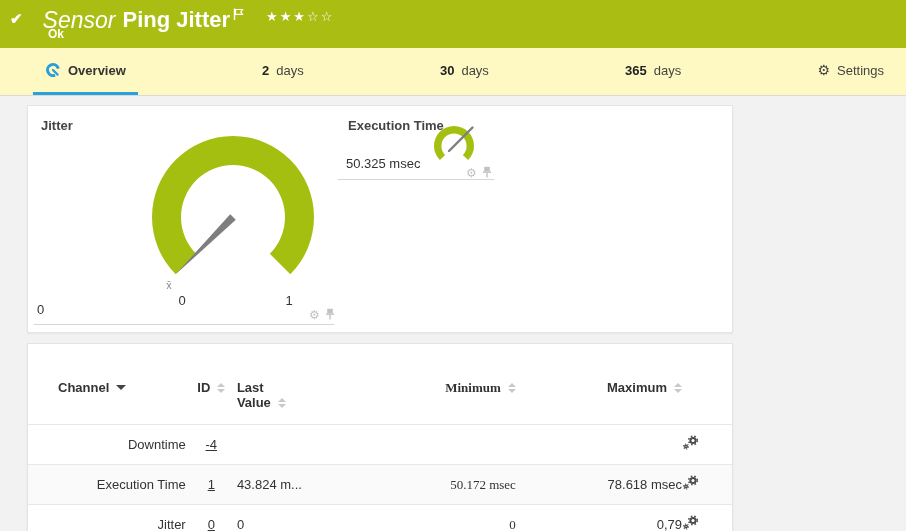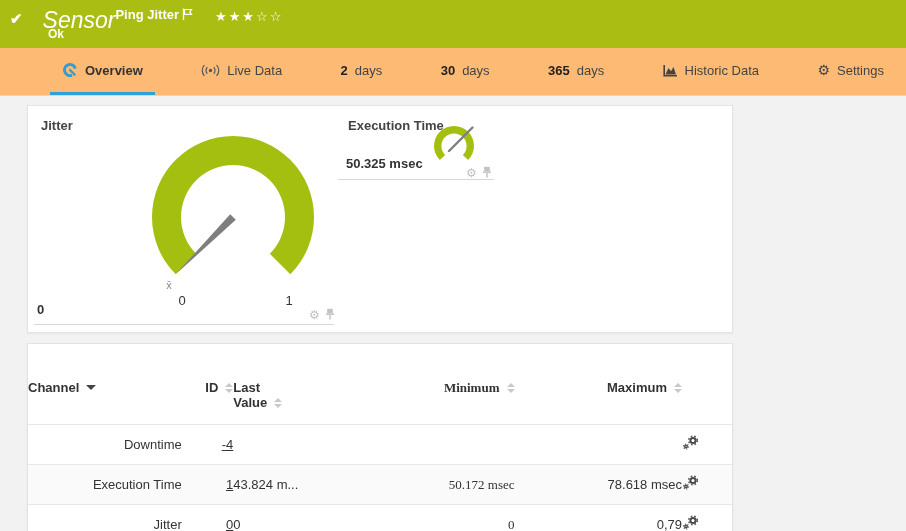--- a/index.html
+++ b/index.html
@@ -4,56 +4,56 @@
 <style>
   * { margin:0; padding:0; box-sizing:border-box; }
   html,body { width:906px; height:531px; overflow:hidden;
     font-family:"Liberation Sans", sans-serif; background:#f2f2f2; }
 
   
   .topbar { position:relative; height:48px; background:#a9bd13; color:#fff; }
   .topbar .titlerow { position:absolute; left:10px; top:6px; display:flex; align-items:flex-start; }
   .check { font-size:15px; font-weight:700; margin-top:4px; }
   .sensor-word { font-style:italic; font-size:23px; margin-left:20px; margin-top:1px; }
-  .sensor-name { font-weight:700; font-size:13px; margin-top:1px; }
+  .sensor-name { font-weight:700; font-size:22px; margin-left:7px; margin-top:1px; }
   .flagwrap { margin-left:3px; margin-top:1px; }
   .stars { font-size:13px; letter-spacing:2px; margin-left:22px; margin-top:3px; }
   .okstatus { position:absolute; left:48px; top:27px; font-size:12px; font-weight:700; }
 
   
-  .tabbar { height:48px; background:#fdba74; border-bottom:1px solid #d9d9d9;
-    display:flex; align-items:stretch; padding:0 10px 0 50px; justify-content:space-between; }
+  .tabbar { height:48px; background:#fef9c3; border-bottom:1px solid #d9d9d9;
+    display:flex; align-items:stretch; padding:0 10px 0 33px; justify-content:space-between; }
   .tab { display:flex; align-items:center; gap:7px; padding:0 12px; font-size:13px;
     color:#444; cursor:pointer; border-bottom:3px solid transparent; white-space:nowrap; }
   .tab .num { font-weight:700; color:#222; }
   .tab.active { border-bottom:3px solid #2ba0da; color:#333; font-weight:700; }
   .tabicon { display:inline-flex; align-items:center; }
   .gearglyph { font-size:14px; color:#444; line-height:1; }
 
   
   .panel { position:absolute; left:27px; width:706px; background:#fff;
     border:1px solid #e4e4e4; box-shadow:0 1px 2px rgba(0,0,0,0.05); }
   .panel.gauges { top:105px; height:228px; }
   .panel.channels { top:343px; height:260px; }
 
   
   .blocktitle { position:absolute; font-size:13px; font-weight:700; color:#444; }
-  .blockvalue { position:absolute; font-size:13px; font-weight:700; color:#333; }
+  .blockvalue { position:absolute; font-size:13px; font-weight:400; color:#333; }
   .blockline { position:absolute; border-bottom:1px solid #d7d7d7; }
   .blockicons { position:absolute; display:flex; gap:5px; align-items:center; color:#c2c2c2; }
   .blockicons .gearglyph { color:#c2c2c2; font-size:12px; }
 
   
   table.channels { width:100%; border-collapse:collapse; margin-top:30px; font-size:13px; color:#333; }
   th { font-weight:700; text-align:left; vertical-align:top; padding:6px 0 14px 0; }
   td { padding:10px 0; }
   tbody tr { border-top:1px solid #e8e8e8; }
   tbody tr:nth-child(2) { background:#fafafa; }
-  .col-channel { width:170px; }
-  .col-id { width:56px; text-align:right;text-decoration:underline; }
+  .col-channel { width:170px; padding-left:30px; }
+  .col-id { width:56px; text-align:center;text-decoration:underline; }
   .col-last { width:176px; text-align:left; }
   .col-min { width:136px; text-align:right;font-family:Liberation Serif, serif; }
   .col-max { width:185px; text-align:right; }
   .col-set { text-align:right; padding-right:33px; }
   td.col-channel { color:#333;text-align:right; }
   .hdrflex { display:inline-flex; align-items:center; gap:5px; }
 
   
   .sort-active { display:inline-block; width:0; height:0; border-left:5px solid transparent;
     border-right:5px solid transparent; border-top:5px solid #444; margin-left:2px; }
@@ -85,51 +85,30 @@
   <div class="tab active">
     <span class="tabicon">
       <svg width="16" height="16" viewBox="0 0 16 16">
         <circle cx="8" cy="8" r="5.5" fill="none" stroke="#2c9ddb" stroke-width="3" stroke-dasharray="26 8.6" transform="rotate(68 8 8)"></circle>
         <line x1="8" y1="8" x2="12.6" y2="12.6" stroke="#2c9ddb" stroke-width="2.2" stroke-linecap="round"></line>
       </svg>
     </span>
     <span>Overview</span>
   </div>
   <div class="tab">
-    <span class="tabicon">
-      <svg width="19" height="13" viewBox="0 0 19 13">
-        <circle cx="9.5" cy="6.5" r="1.7" fill="#555"></circle>
-        <path d="M6.3 3.3 A4.5 4.5 0 0 0 6.3 9.7" fill="none" stroke="#555" stroke-width="1.2"></path>
-        <path d="M3.4 1.2 A7.6 7.6 0 0 0 3.4 11.8" fill="none" stroke="#555" stroke-width="1.2"></path>
-        <path d="M12.7 3.3 A4.5 4.5 0 0 1 12.7 9.7" fill="none" stroke="#555" stroke-width="1.2"></path>
-        <path d="M15.6 1.2 A7.6 7.6 0 0 1 15.6 11.8" fill="none" stroke="#555" stroke-width="1.2"></path>
-      </svg>
-    </span>
-    <span>Live Data</span>
-  </div>
-  <div class="tab">
     <span class="num">2</span>
     <span>days</span>
   </div>
   <div class="tab">
     <span class="num">30</span>
     <span>days</span>
   </div>
   <div class="tab">
     <span class="num">365</span>
     <span>days</span>
-  </div>
-  <div class="tab">
-    <span class="tabicon">
-      <svg width="15" height="13" viewBox="0 0 15 13">
-        <path d="M1.2 1 V11.8 H14" fill="none" stroke="#444" stroke-width="1.6"></path>
-        <polygon points="2.5,10.5 5.5,4 8,7.2 10.5,3 13,10.5" fill="#444"></polygon>
-      </svg>
-    </span>
-    <span>Historic Data</span>
   </div>
   <div class="tab">
     <span class="tabicon gearglyph">⚙</span>
     <span>Settings</span>
   </div>
 </div>
 
 <div class="panel gauges">
 
   <div class="blocktitle" style="left:13px; top:12px;">Jitter</div>

